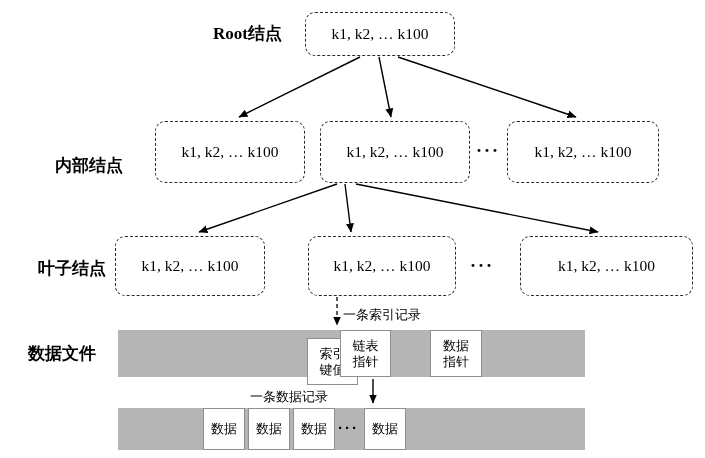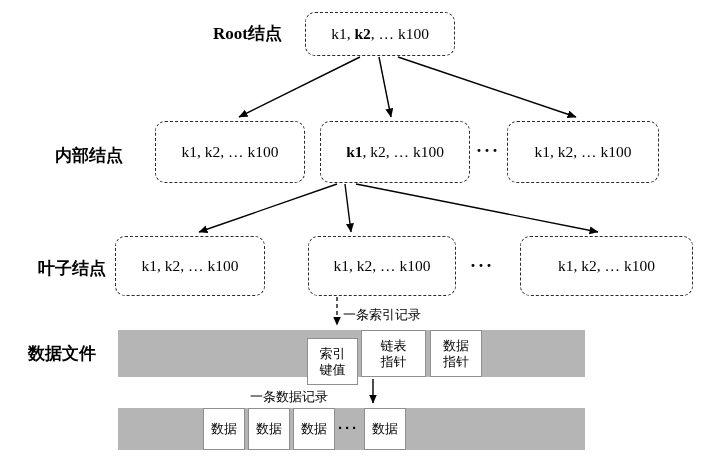--- a/index.html
+++ b/index.html
@@ -21,21 +21,21 @@
   }
   .node {
     position:absolute;
     border:1.6px dashed #2b2b2b;
     border-radius:10px;
     background:#ffffff;
     display:flex; align-items:center; justify-content:center;
     font-size:15.5px;
     white-space:nowrap;
   }
-  .node b { font-weight:bold; }
+  .node b { font-weight:normal; }
   .ellipsis {
     position:absolute;
     font-size:18px;
     font-weight:bold;
     letter-spacing:2px;
   }
   .annot {
     position:absolute;
     font-size:13px;
     font-family:"Liberation Sans", sans-serif;
@@ -76,21 +76,21 @@
     <line x1="379" y1="57" x2="391" y2="117" stroke="#000" stroke-width="1.4" marker-end="url(#ah)"></line>
     <line x1="398" y1="57" x2="576" y2="117" stroke="#000" stroke-width="1.4" marker-end="url(#ah)"></line>
     <line x1="337" y1="184" x2="199" y2="232" stroke="#000" stroke-width="1.4" marker-end="url(#ah)"></line>
     <line x1="345" y1="184" x2="351" y2="232" stroke="#000" stroke-width="1.4" marker-end="url(#ah)"></line>
     <line x1="356" y1="184" x2="598" y2="232" stroke="#000" stroke-width="1.4" marker-end="url(#ah)"></line>
     <line x1="337" y1="297" x2="337" y2="325" stroke="#000" stroke-width="1.3" stroke-dasharray="4 3" marker-end="url(#ah)"></line>
     <line x1="373" y1="379" x2="373" y2="403" stroke="#000" stroke-width="1.4" marker-end="url(#ah)"></line>
   </svg>
 
   <div class="row-label" style="left:213px;top:22px">Root结点</div>
-  <div class="row-label" style="left:55px;top:144px">内部结点</div>
+  <div class="row-label" style="left:55px;top:154px">内部结点</div>
   <div class="row-label" style="left:38px;top:257px">叶子结点</div>
   <div class="row-label" style="left:28px;top:342px">数据文件</div>
 
   <div class="node" style="left:305px;top:12px;width:150px;height:44px">
     <span><span>k1, </span><b>k2</b><span>, … k100</span></span>
   </div>
 
   <div class="node" style="left:155px;top:121px;width:150px;height:62px">
     <span><span>k1, k2, … k100</span><b></b><span></span></span>
   </div>
@@ -111,21 +111,21 @@
   <div class="ellipsis" style="left:470px;top:256px">···</div>
   <div class="node" style="left:520px;top:236px;width:173px;height:60px">
     <span>k1, k2, … k100</span>
   </div>
 
   <div class="annot" style="left:343px;top:306px">一条索引记录</div>
 
   <div class="bar" style="left:118px;top:330px;width:467px;height:47px"></div>
   <div class="cell" style="left:307px;top:338px;width:51px;height:47px">索引
 键值</div>
-  <div class="cell" style="left:361px;top:330px;width:65px;height:47px">链表
+  <div class="cell" style="left:340px;top:330px;width:51px;height:47px">链表
 指针</div>
   <div class="cell" style="left:430px;top:330px;width:52px;height:47px">数据
 指针</div>
 
   <div class="annot" style="left:250px;top:388px">一条数据记录</div>
 
   <div class="bar" style="left:118px;top:408px;width:467px;height:42px"></div>
   <div class="cell" style="left:203px;top:408px;width:42px;height:42px">数据</div>
   <div class="cell" style="left:248px;top:408px;width:42px;height:42px">数据</div>
   <div class="cell" style="left:293px;top:408px;width:42px;height:42px">数据</div>

